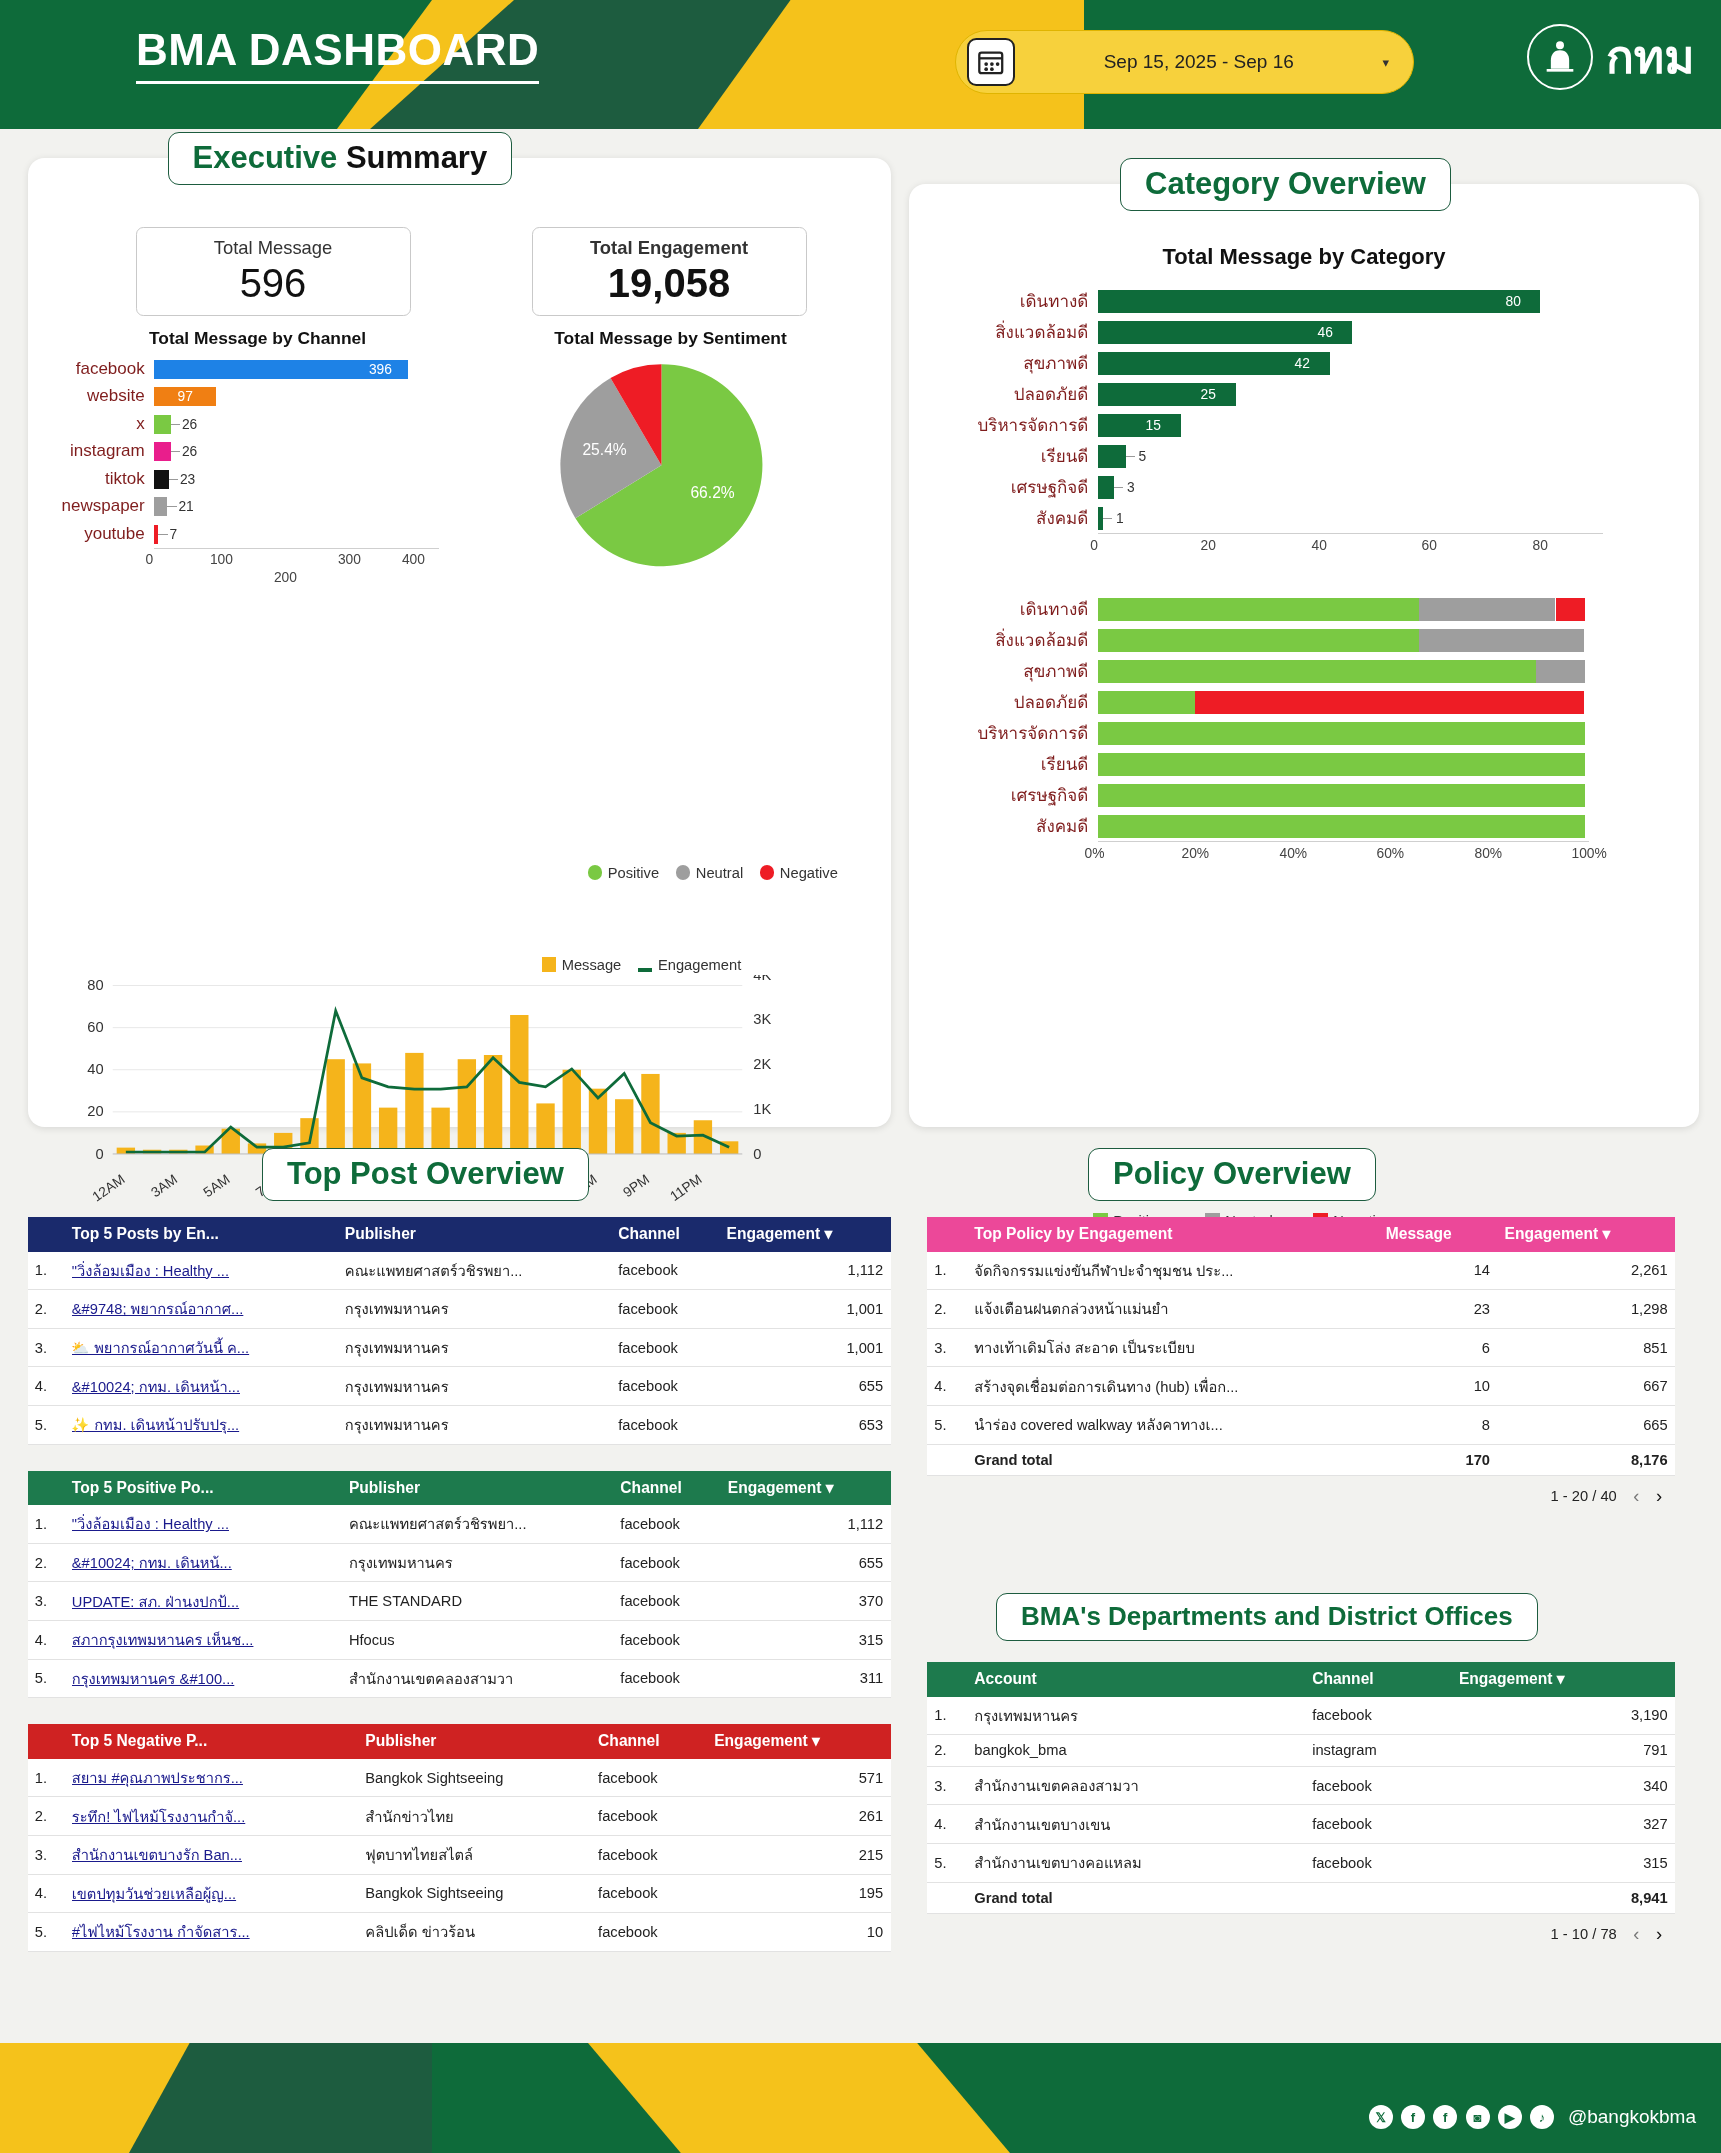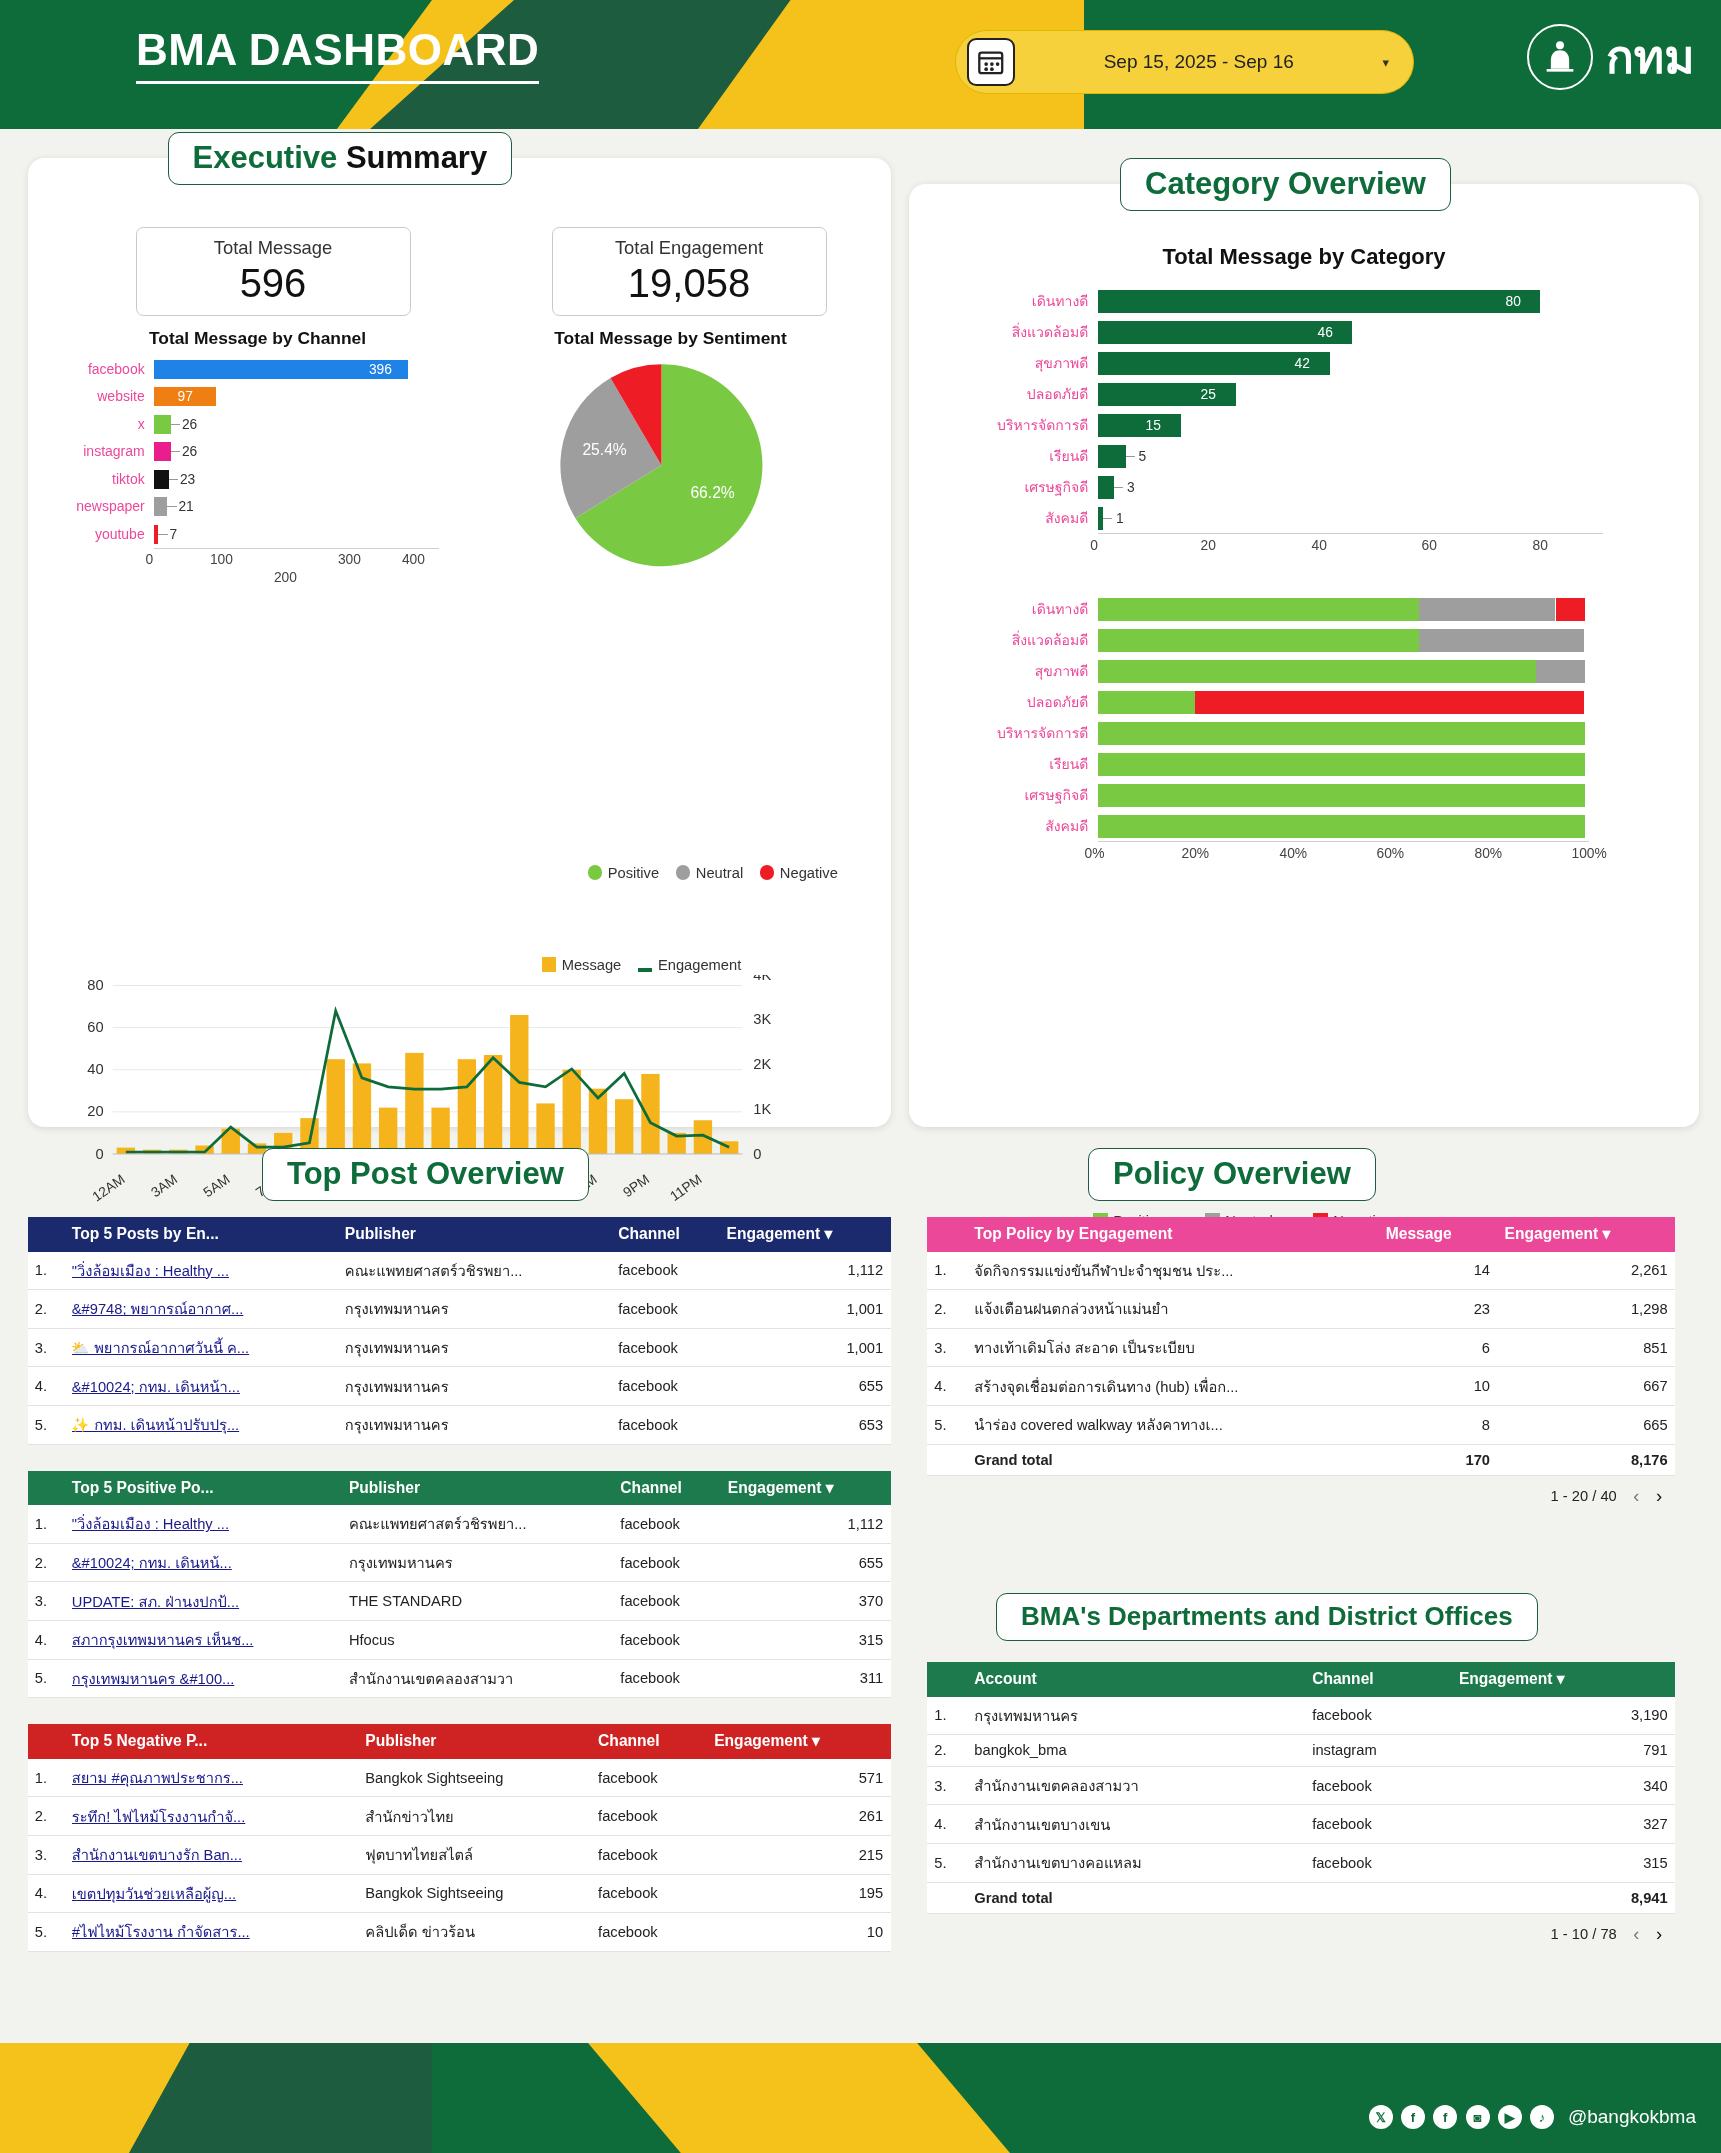--- a/index.html
+++ b/index.html
@@ -128,21 +128,21 @@
     border:0.9px solid #c9c9c9; border-radius:7.3px;
     padding:9.2px 18.4px; text-align:center; background:#fff;
   }
   .kpi-label { font-size:18.4px; color:#333; }
   .kpi-value { font-size:40px; color:#111; margin-top:1.8px; }
 
   .chart-title { font-size:17.4px; font-weight:bold; color:#111; text-align:center; }
 
   
   .hbar-row { display:flex; align-items:center; height:27.5px; }
-  .hbar-label { width:108px; text-align:right; padding-right:9.2px; font-size:14px; color:#ec4899; }
+  .hbar-label { width:108px; text-align:right; padding-right:9.2px; font-size:17px; color:#7f1d1d; }
   .hbar-track { flex:1; position:relative; height:27.5px; }
   .hbar { height:19px; position:absolute; top:4.6px; left:0; }
   .hbar-val { position:absolute; top:4.6px; font-size:13.8px; color:#fff; line-height:19px; }
   .hbar-val.outside { color:#333; }
 
   .axis-line { border-top:0.9px solid #cfcfcf; }
   .tick-lbl { font-size:13.8px; color:#444; position:absolute; }
 
   table.tbl { border-collapse:collapse; width:100%; font-size:14.7px; }
   table.tbl th {
@@ -205,21 +205,21 @@
     <div class="pill-title">
       <span>Executive</span>
       <span class="dark">Summary</span>
     </div>
   </div>
 
   <div class="kpi-box" style="position:absolute; left:108px; top:69px; width:275px;">
     <div class="kpi-label">Total Message</div>
     <div class="kpi-value">596</div>
   </div>
-  <div class="kpi-box" style="position:absolute; left:524px; top:69px; width:275px;">
+  <div class="kpi-box" style="position:absolute; left:504px; top:69px; width:275px;font-weight:bold;">
     <div class="kpi-label">Total Engagement</div>
     <div class="kpi-value">19,058</div>
   </div>
 
   <div class="chart-title" style="position:absolute; left:37px; top:170px; width:386px;">Total Message by Channel</div>
   <div id="channelChart" style="position:absolute; left:18.4px; top:197px; width:422px; height:266px;">
       <div class="hbar-row">
       <div class="hbar-label">facebook</div>
       <div class="hbar-track">
         <div class="hbar" style="width:254px;background:#1e82e6;"></div>

